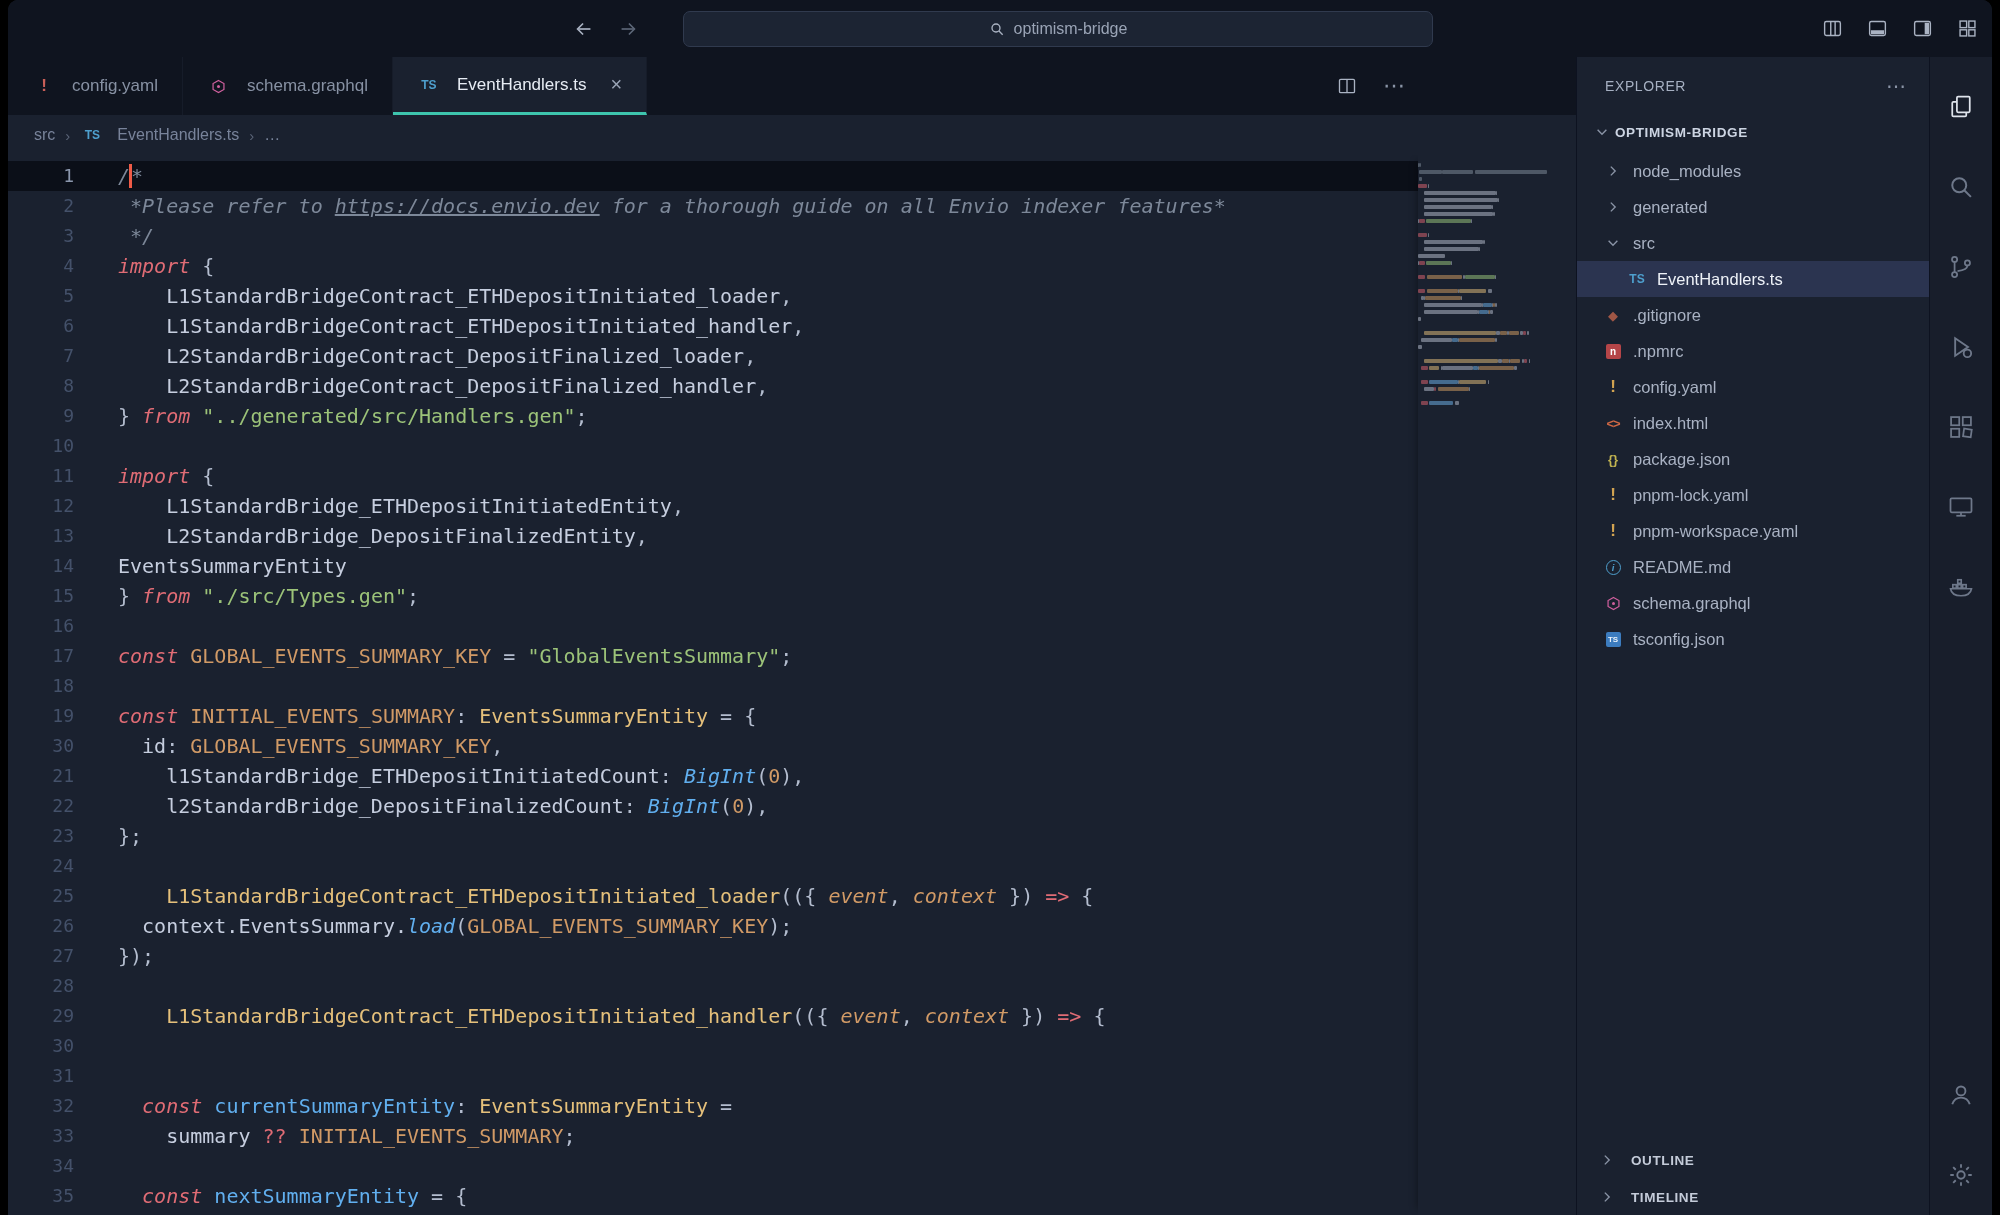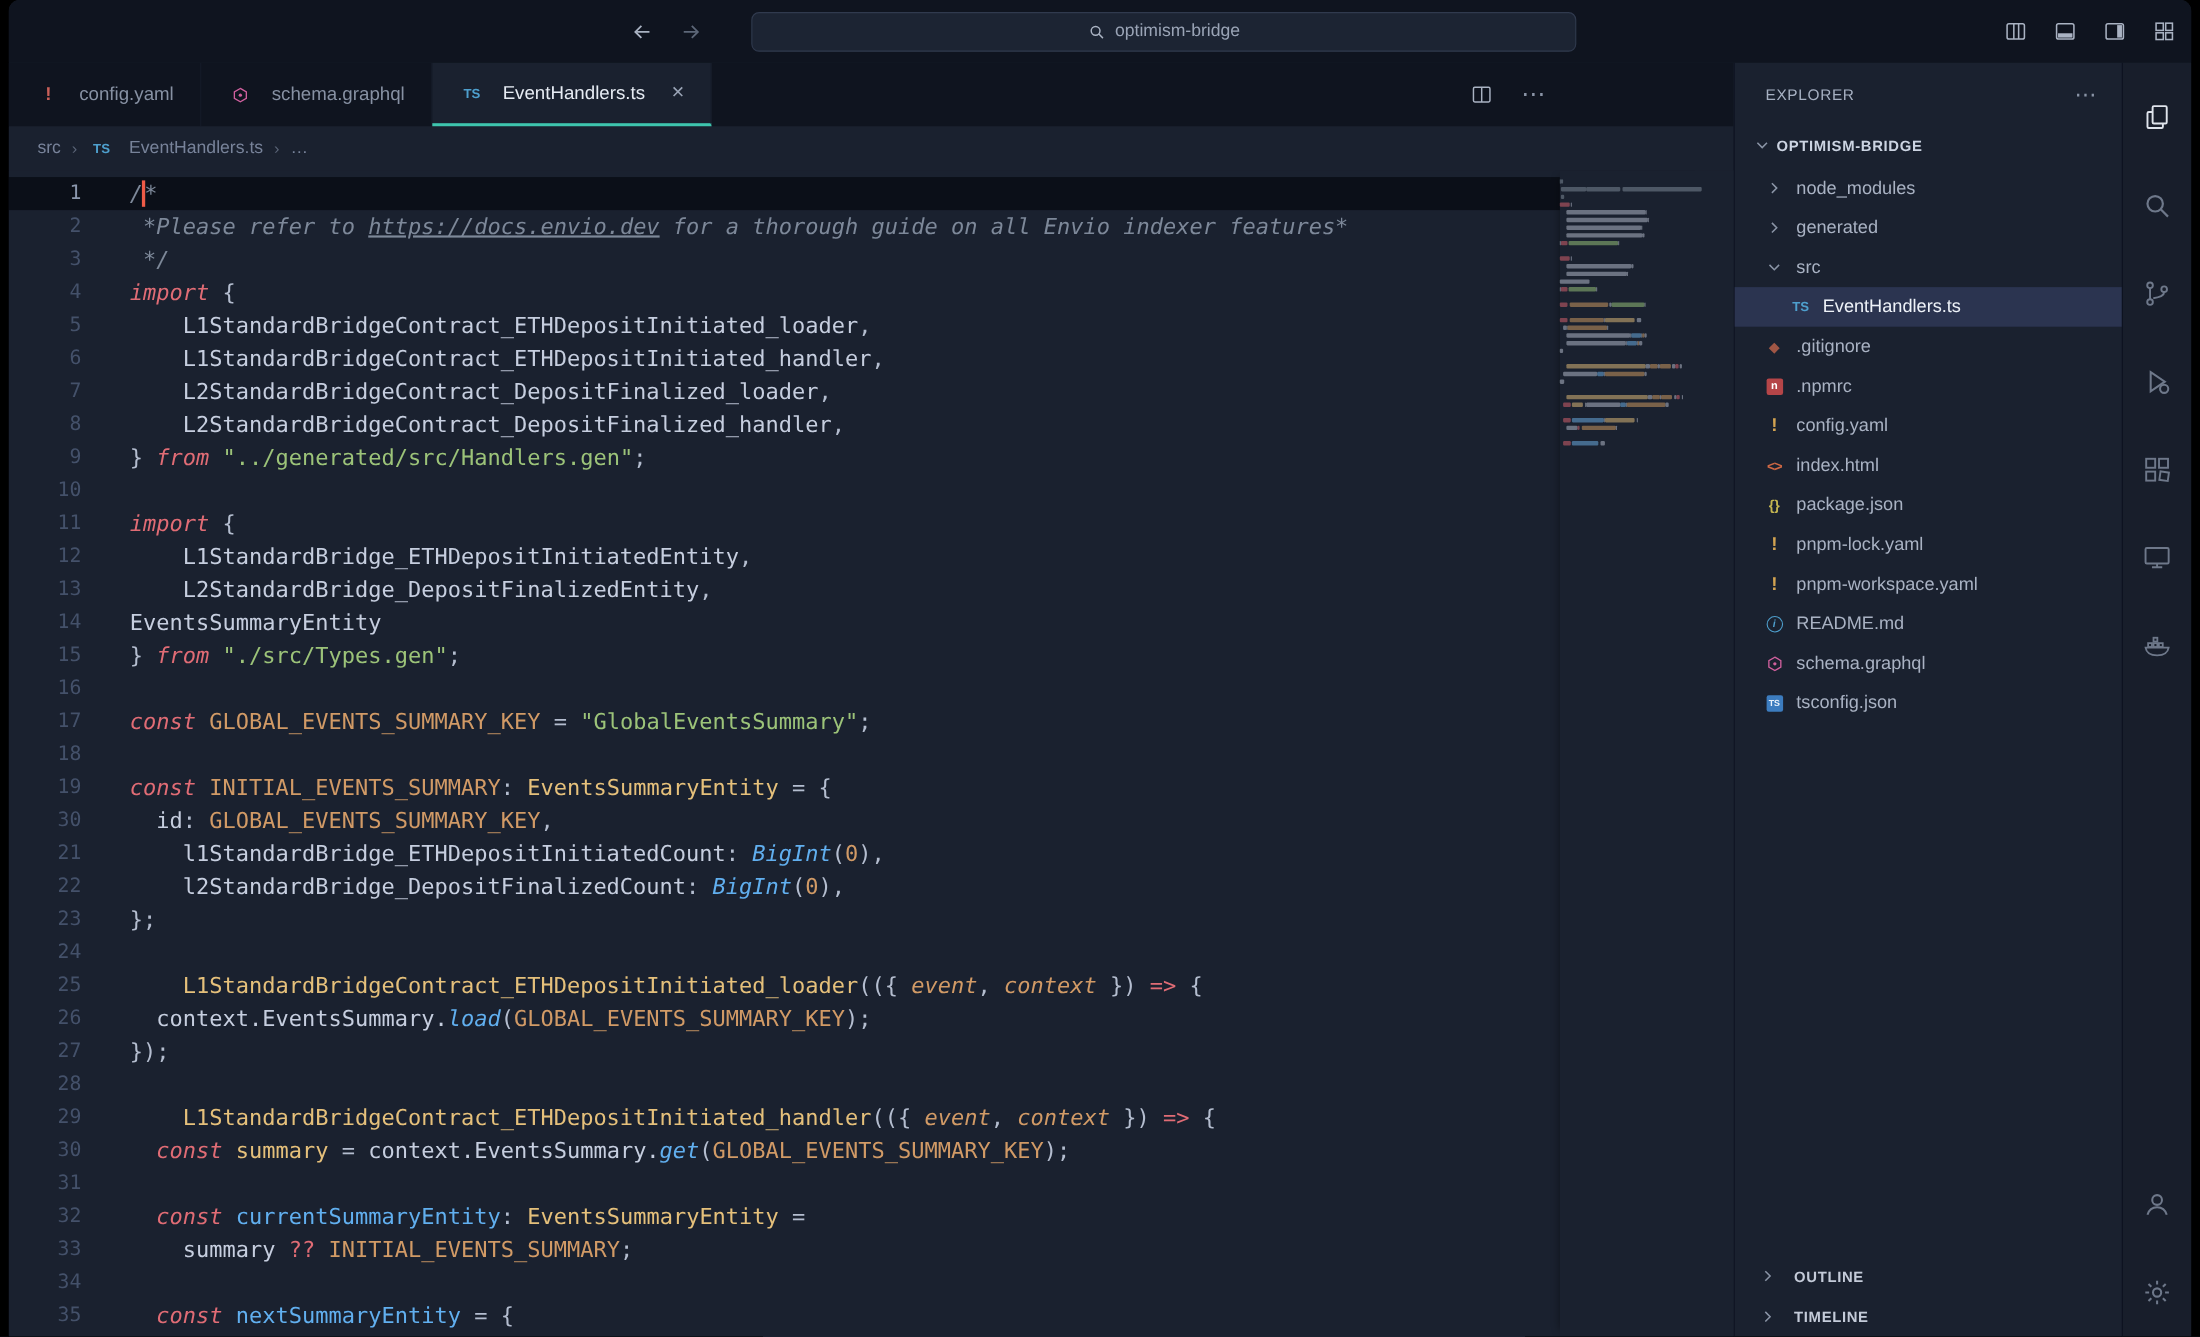--- a/index.html
+++ b/index.html
@@ -235,21 +235,21 @@
             <div class="line"><span class="ln">30</span><span class="lt"><span class="id">  id</span><span class="pn">: </span><span class="cn">GLOBAL_EVENTS_SUMMARY_KEY</span><span class="pn">,</span></span></div>
             <div class="line"><span class="ln">21</span><span class="lt"><span class="id">    l1StandardBridge_ETHDepositInitiatedCount</span><span class="pn">: </span><span class="bl">BigInt</span><span class="pn">(</span><span class="nm">0</span><span class="pn">),</span></span></div>
             <div class="line"><span class="ln">22</span><span class="lt"><span class="id">    l2StandardBridge_DepositFinalizedCount</span><span class="pn">: </span><span class="bl">BigInt</span><span class="pn">(</span><span class="nm">0</span><span class="pn">),</span></span></div>
             <div class="line"><span class="ln">23</span><span class="lt"><span class="pn">};</span></span></div>
             <div class="line"><span class="ln">24</span><span class="lt"></span></div>
             <div class="line"><span class="ln">25</span><span class="lt"><span class="fn">    L1StandardBridgeContract_ETHDepositInitiated_loader</span><span class="pn">(({ </span><span class="pm">event</span><span class="pn">, </span><span class="pm">context</span><span class="pn"> }) </span><span class="op">=&gt;</span><span class="pn"> {</span></span></div>
             <div class="line"><span class="ln">26</span><span class="lt"><span class="id">  context.EventsSummary.</span><span class="bl">load</span><span class="pn">(</span><span class="cn">GLOBAL_EVENTS_SUMMARY_KEY</span><span class="pn">);</span></span></div>
             <div class="line"><span class="ln">27</span><span class="lt"><span class="pn">});</span></span></div>
             <div class="line"><span class="ln">28</span><span class="lt"></span></div>
             <div class="line"><span class="ln">29</span><span class="lt"><span class="fn">    L1StandardBridgeContract_ETHDepositInitiated_handler</span><span class="pn">(({ </span><span class="pm">event</span><span class="pn">, </span><span class="pm">context</span><span class="pn"> }) </span><span class="op">=&gt;</span><span class="pn"> {</span></span></div>
-            <div class="line"><span class="ln">30</span><span class="lt"><span class="kw">  const</span><span class="ty"> summary</span><span class="pn"> = </span><span class="id">context.EventsSummary.</span><span class="bl">get</span><span class="pn">(</span><span class="cn">GLOBAL_EVENTS_SUMMARY_KEY</span><span class="pn">);</span></span></div>
+            <div class="line"><span class="ln">30</span></div>
             <div class="line"><span class="ln">31</span><span class="lt"></span></div>
             <div class="line"><span class="ln">32</span><span class="lt"><span class="kw">  const</span><span class="vr"> currentSummaryEntity</span><span class="pn">: </span><span class="ty">EventsSummaryEntity</span><span class="pn"> =</span></span></div>
             <div class="line"><span class="ln">33</span><span class="lt"><span class="id">    summary </span><span class="op">??</span><span class="cn"> INITIAL_EVENTS_SUMMARY</span><span class="pn">;</span></span></div>
             <div class="line"><span class="ln">34</span><span class="lt"></span></div>
             <div class="line"><span class="ln">35</span><span class="lt"><span class="kw">  const</span><span class="vr"> nextSummaryEntity</span><span class="pn"> = {</span></span></div>
           </div>
         <div class="minimap" id="minimap">
             <div class="mm-row">
               <span class="mm-seg" style="margin-left: 0px; width: 1.42px; background: rgb(122, 134, 148);"></span>
               <span class="mm-seg" style="margin-left: 0px; width: 1.42px; background: rgb(122, 134, 148);"></span>

